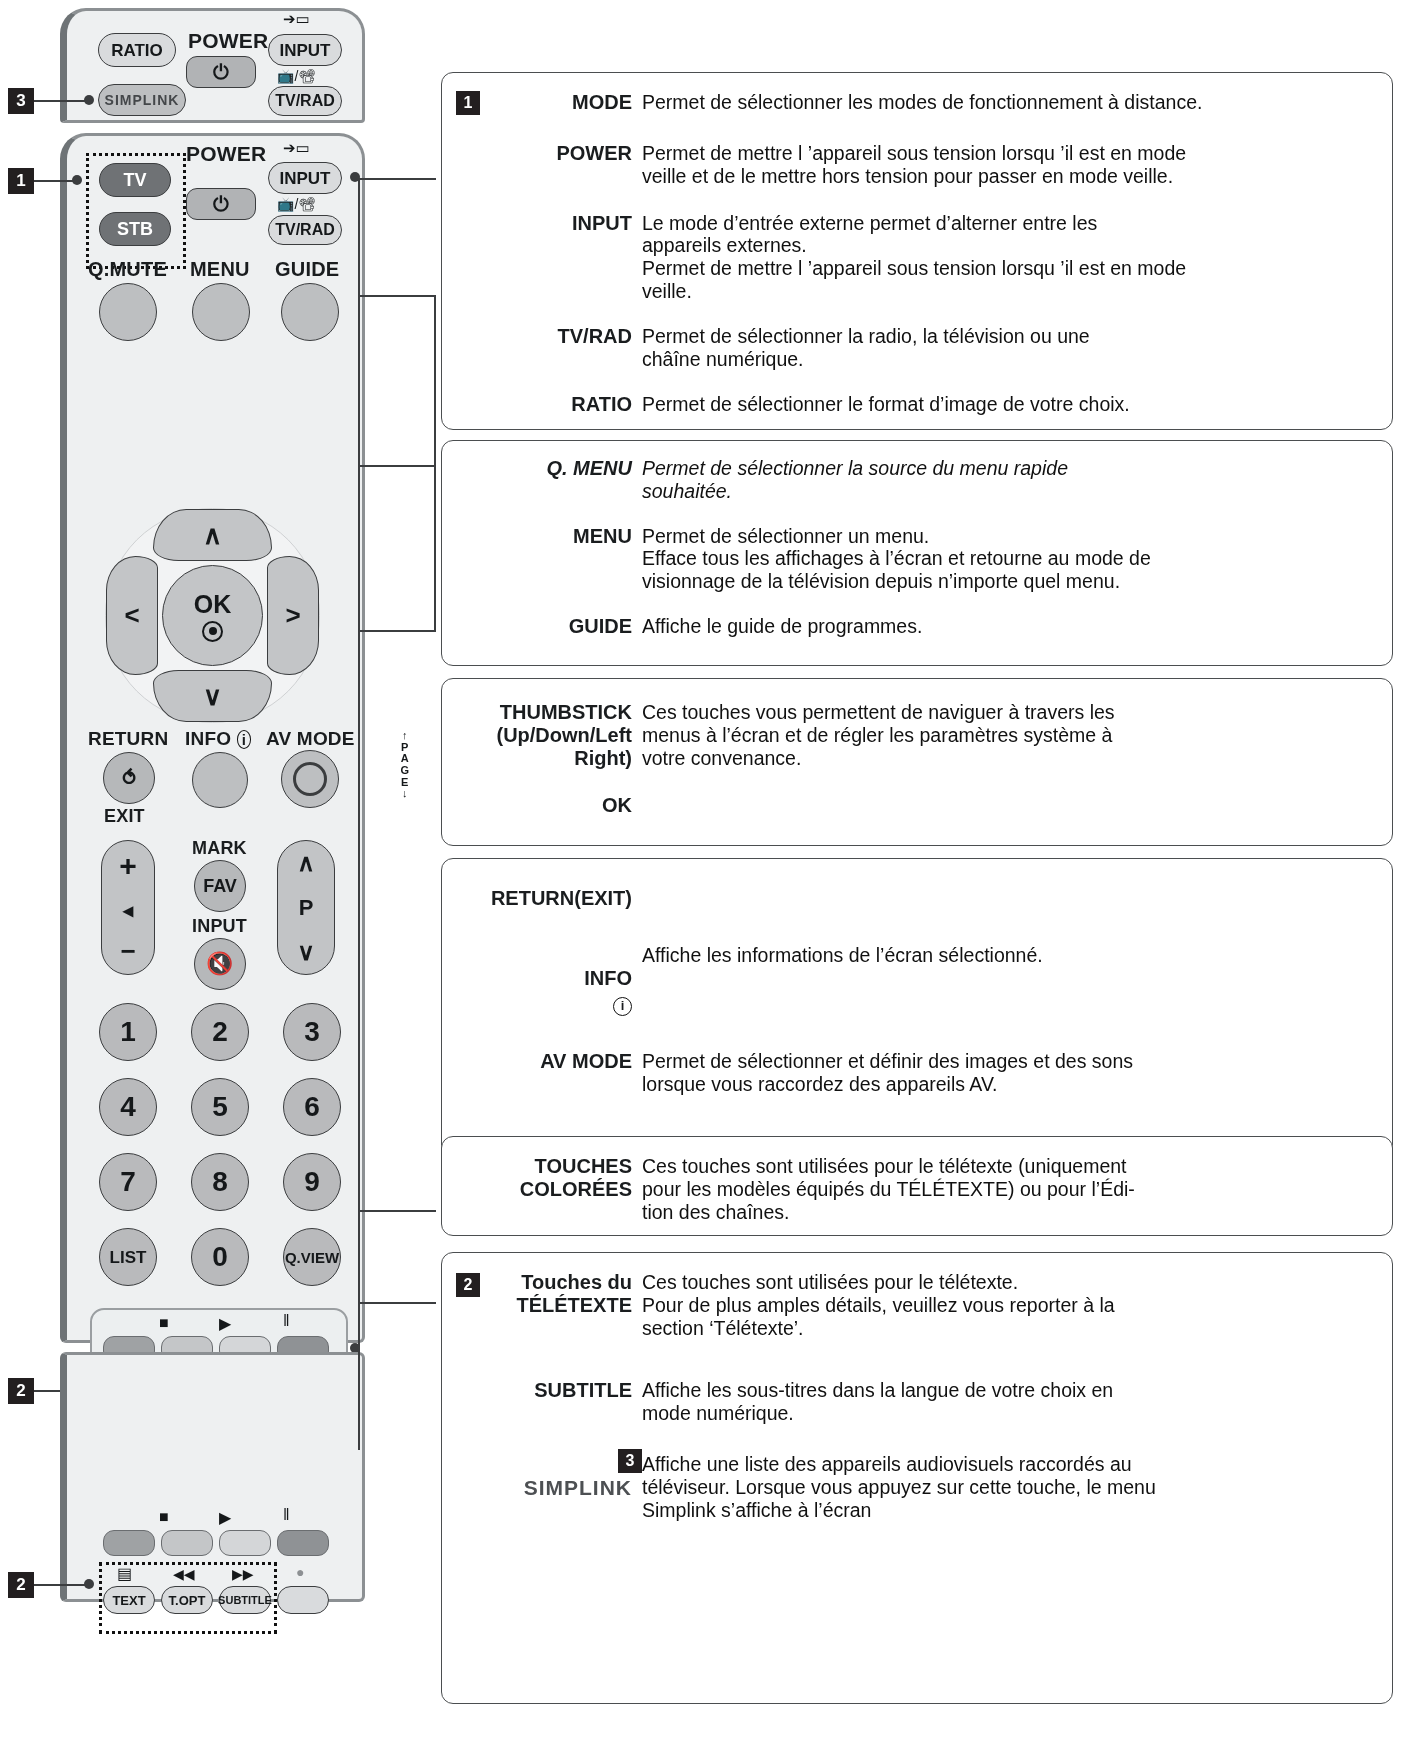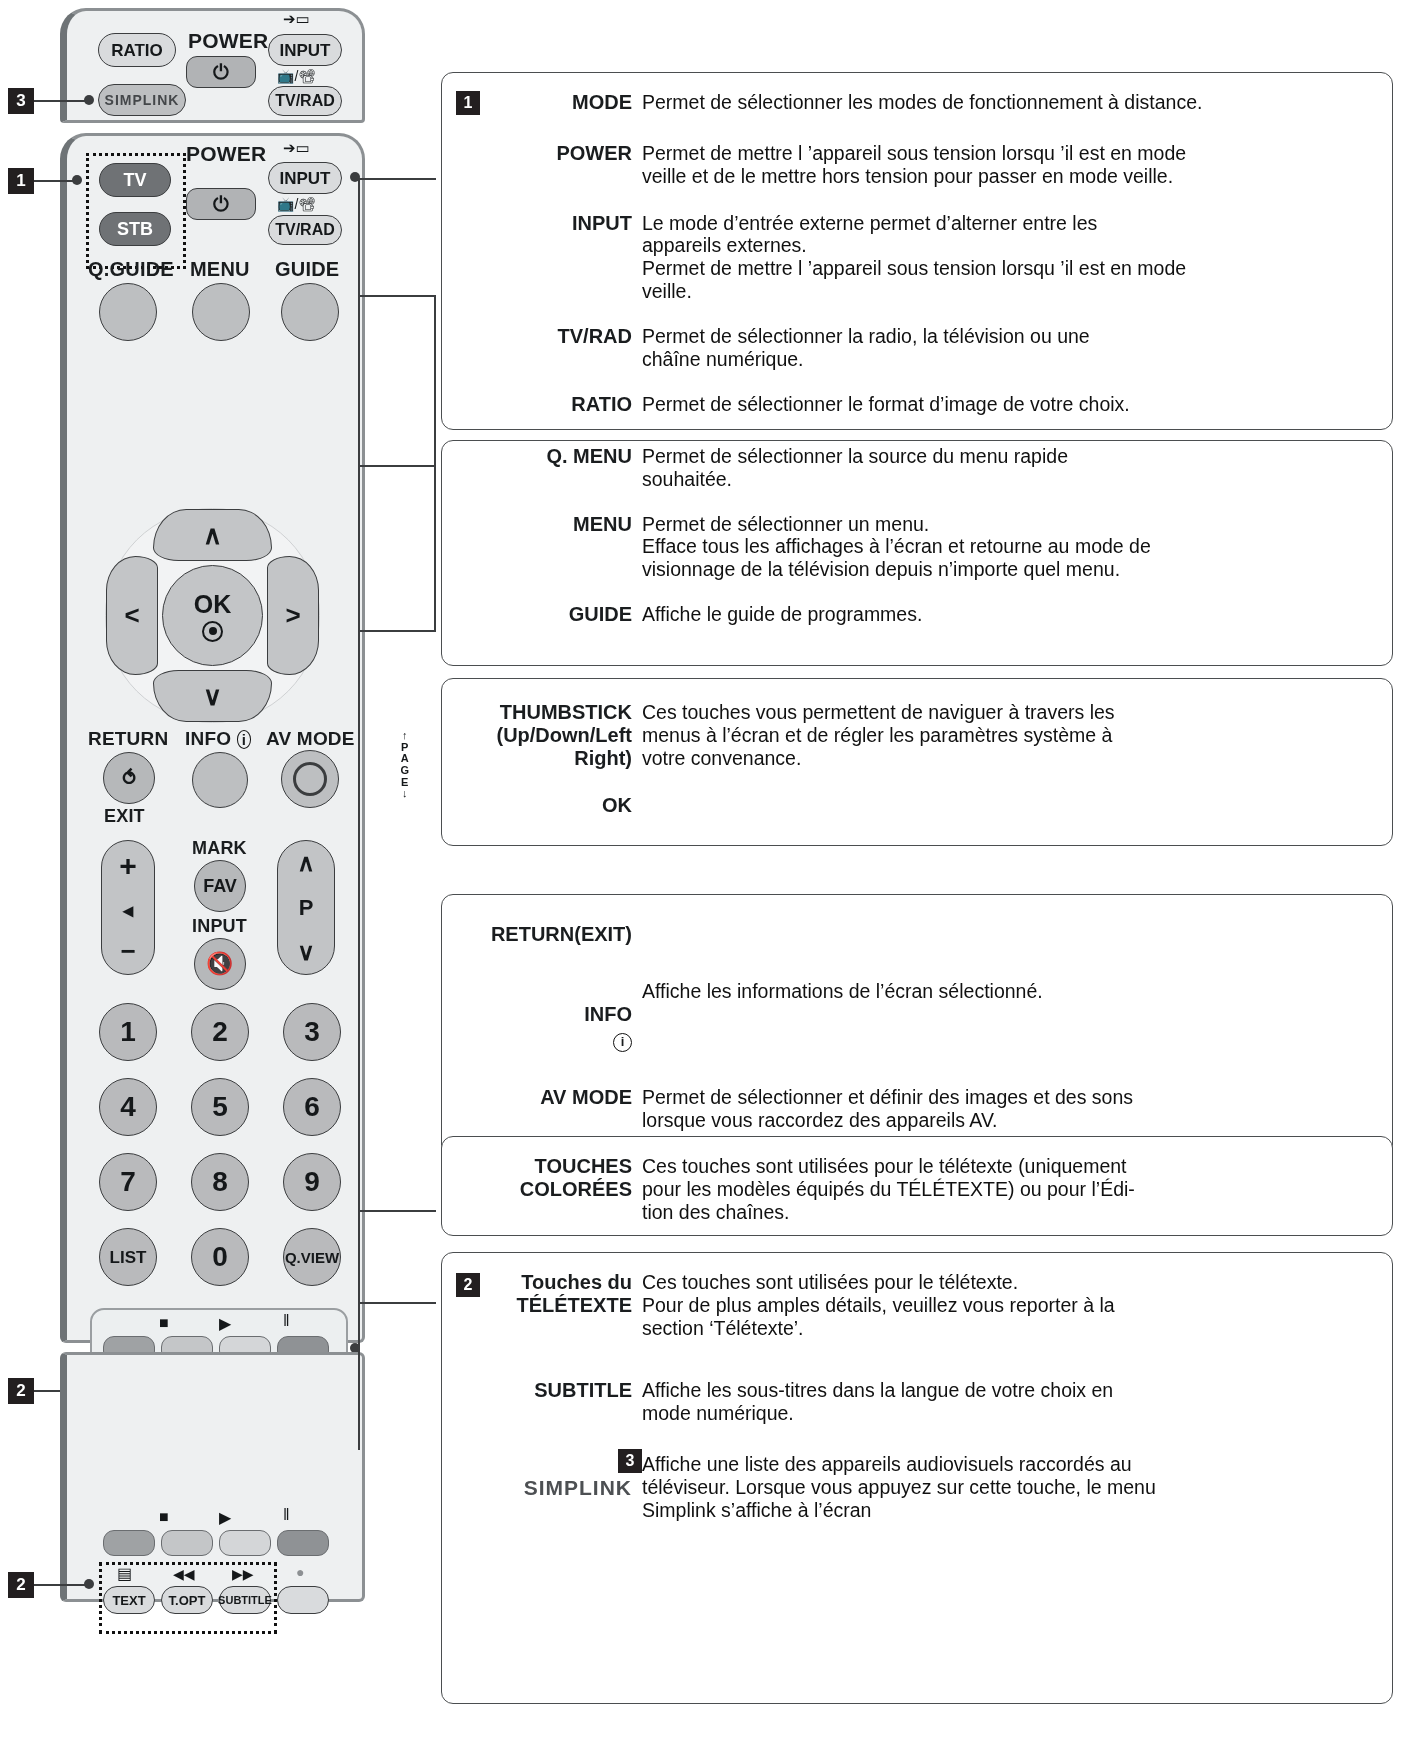--- a/index.html
+++ b/index.html
@@ -189,21 +189,21 @@
 
   <div class="lbl" style="left:186px;top:142px;font-size:21px;">POWER</div>
   <div class="key rrect" style="left:186px;top:188px;width:70px;height:32px;font-size:20px;background:#b1b3b5;">⏻</div>
 
   <div class="ttglyph" style="left:283px;top:139px;font-size:15px;">➔▭</div>
   <div class="key pill light" style="left:268px;top:162px;width:74px;height:32px;font-size:17px;">INPUT</div>
   <div class="ttglyph" style="left:277px;top:196px;font-size:14px;">📺/📽</div>
   <div class="key pill light" style="left:268px;top:215px;width:74px;height:30px;font-size:16px;">TV/RAD</div>
   <div class="dotmark" style="left:350px;top:172px;"></div>
 
-  <div class="lbl" style="left:88px;top:258px;font-size:20px;">Q.GUIDE</div>
+  <div class="lbl" style="left:88px;top:258px;font-size:20px;">Q.MUTE</div>
   <div class="key round" style="left:99px;top:283px;width:58px;height:58px;background:#bdbfc1;"></div>
 
   <div class="lbl" style="left:190px;top:258px;font-size:20px;">MENU</div>
   <div class="key round" style="left:192px;top:283px;width:58px;height:58px;background:#bdbfc1;"></div>
 
   <div class="lbl" style="left:275px;top:258px;font-size:20px;">GUIDE</div>
   <div class="key round" style="left:281px;top:283px;width:58px;height:58px;background:#bdbfc1;"></div>
 
   <div class="dpad">
     <div class="ring"></div>
@@ -380,21 +380,21 @@
 châîne numérique.</div>
     </div>
 
     <div class="drow" style="margin-top:22px;">
       <div class="dterm">RATIO</div>
       <div class="ddesc">Permet de sélectionner le format d’image de votre choix.</div>
     </div>
   </div>
 
   <div class="descbox" style="top:440px;height:226px;">
-    <div class="drow" style="margin-top:4px;">
+    <div class="drow" style="margin-top:16px;font-style:italic;">
       <div class="dterm">Q. MENU</div>
       <div class="ddesc">Permet de sélectionner la source du menu rapide
 souhaitée.</div>
     </div>
     <div class="drow" style="margin-top:22px;">
       <div class="dterm">MENU</div>
       <div class="ddesc">Permet de sélectionner un menu.
 Efface tous les affichages à l’écran et retourne au mode de
 visionnage de la télévision depuis n’importe quel menu.</div>
     </div>
@@ -411,21 +411,21 @@
 Right)</div>
       <div class="ddesc">Ces touches vous permettent de naviguer à travers les
 menus à l’écran et de régler les paramètres système à
 votre convenance.</div>
     </div>
     <div class="drow" style="margin-top:24px;">
       <div class="dterm">OK</div>
     </div>
   </div>
 
-  <div class="descbox" style="top:858px;height:311px;margin-top:36px;">
+  <div class="descbox" style="top:858px;height:311px;">
     <div class="drow" style="margin-top:28px;">
       <div class="dterm">RETURN(EXIT)</div>
     </div>
     <div class="drow" style="margin-top:34px;">
       <div class="dterm">
         <span>INFO</span>
         <span class="infoglyph">i</span>
       </div>
       <div class="ddesc">Affiche les informations de l’écran sélectionné.</div>
     </div>

